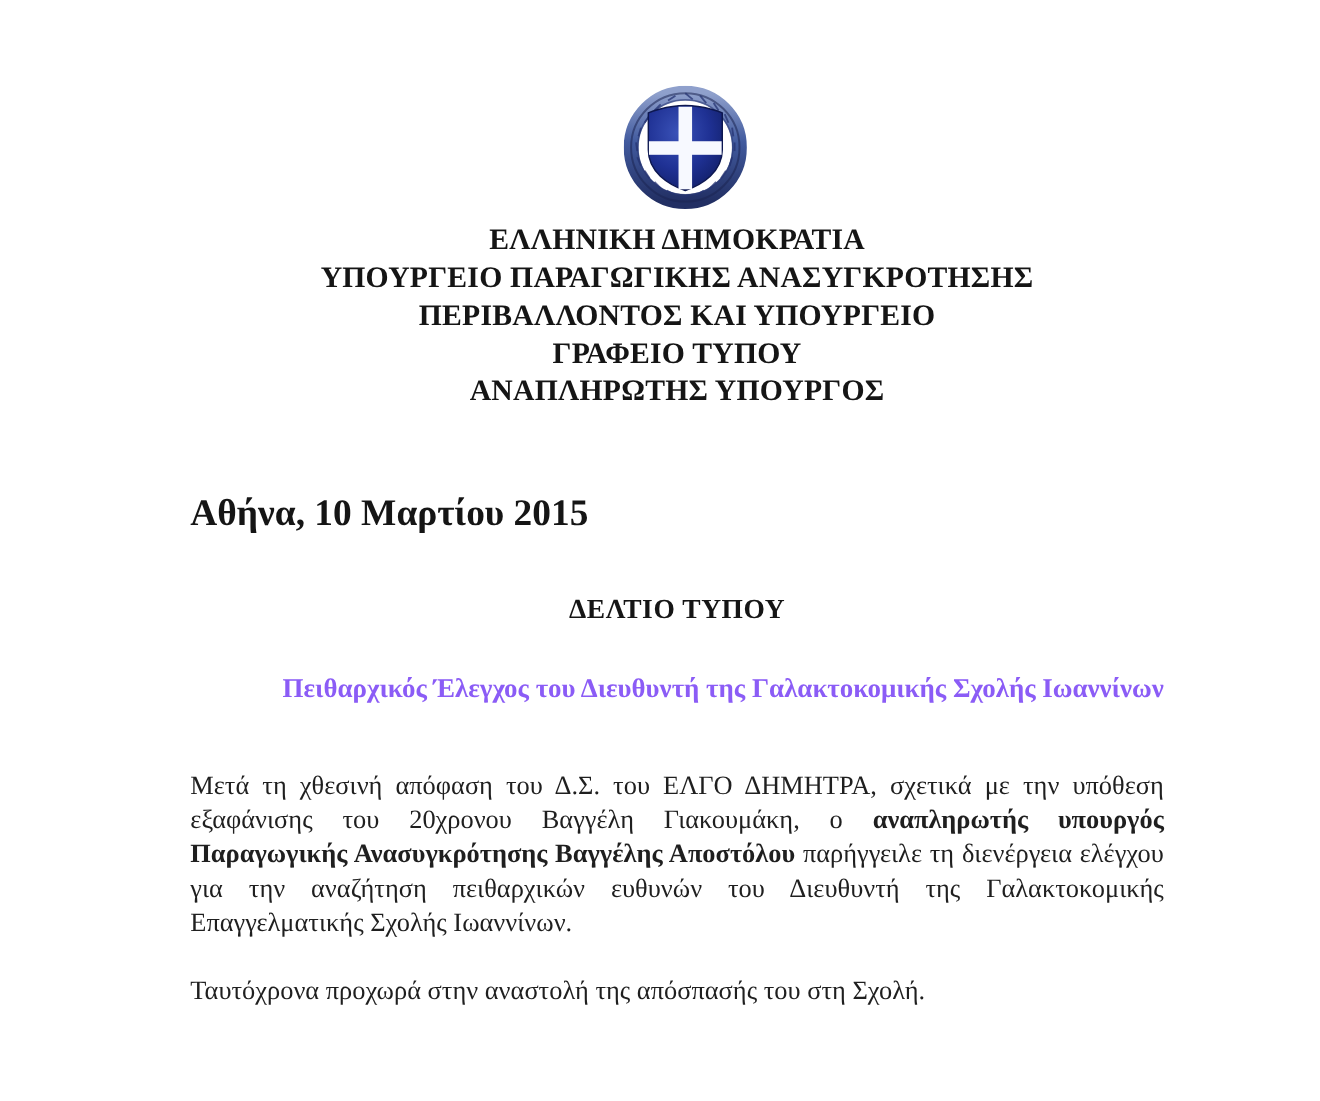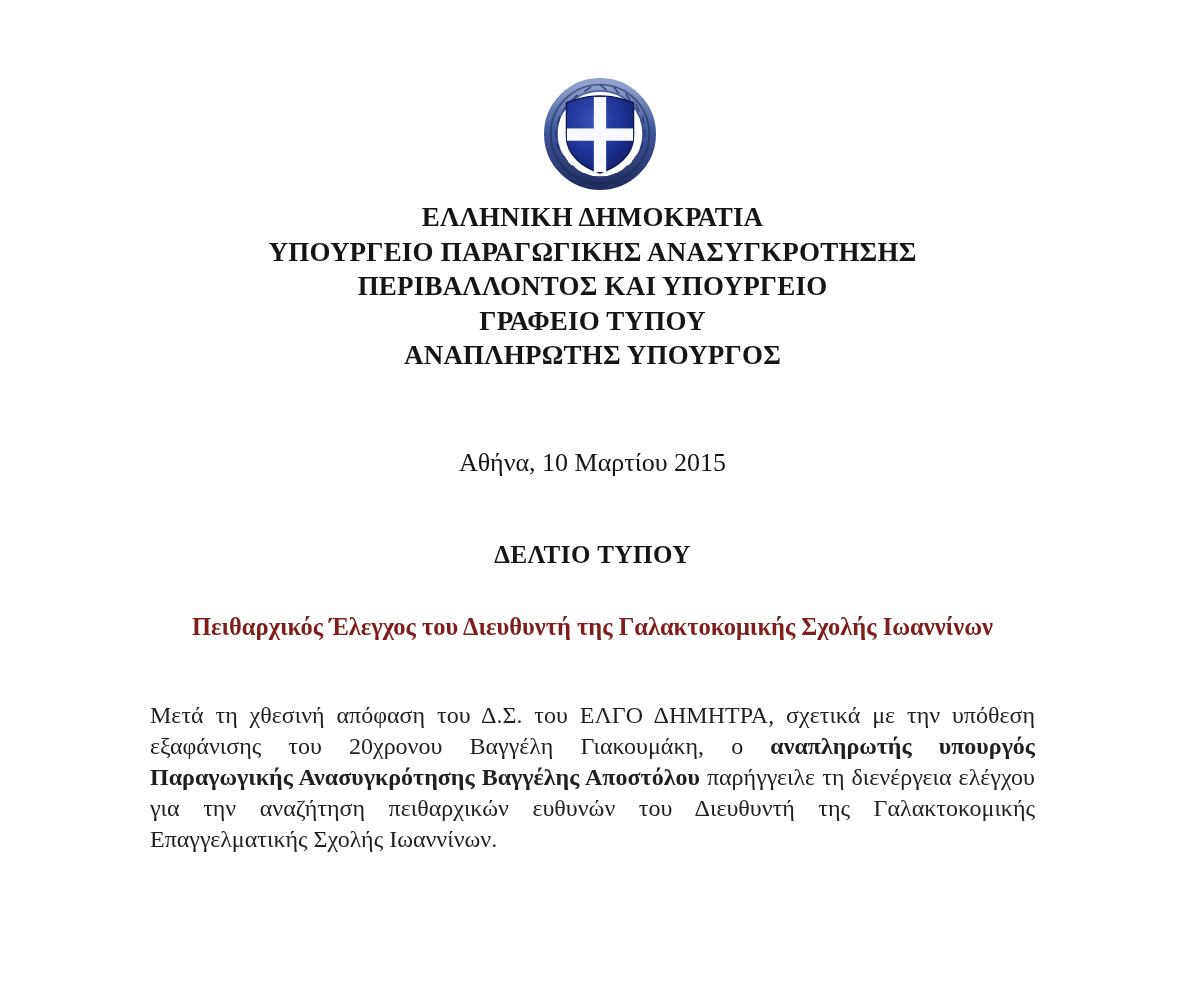--- a/index.html
+++ b/index.html
@@ -13,20 +13,21 @@
     font-family: "Liberation Serif", "DejaVu Serif", serif;
     color: #1a1a1a;
     overflow: hidden;
   }
 
   .page {
     position: relative;
     width: 1164px;
     height: 1001px;
     background: #ffffff;
+    margin-left: 23px;
   }
 
   
   .emblem-wrap {
     position: absolute;
     left: 0;
     top: 78px;
     width: 1200px;
     display: flex;
     justify-content: center;
@@ -54,23 +55,23 @@
     white-space: nowrap;
     color: #151515;
   }
 
   
   .date-line {
     position: absolute;
     left: 150px;
     top: 448px;
     width: 885px;
-    text-align: center;
-    font-size: 26px;
-    font-weight: normal;
+    text-align: left;
+    font-size: 34px;
+    font-weight: bold;
     color: #151515;
   }
 
   
   .doc-title {
     position: absolute;
     left: 150px;
     top: 541px;
     width: 885px;
     text-align: center;
@@ -80,25 +81,25 @@
     letter-spacing: 0.5px;
     color: #151515;
   }
 
   
   .subject {
     position: absolute;
     left: 150px;
     top: 609px;
     width: 885px;
-    text-align: center;
+    text-align: right;
     font-size: 24.5px;
     font-weight: bold;
     line-height: 35px;
-    color: #7f1d1d;
+    color: #8b5cf6;
   }
 
   
   .body-block {
     position: absolute;
     left: 150px;
     top: 700px;
     width: 885px;
   }
   .para {
@@ -183,15 +184,16 @@
   </div>
 
   <div class="date-line">Αθήνα, 10 Μαρτίου 2015</div>
 
   <div class="doc-title">ΔΕΛΤΙΟ ΤΥΠΟΥ</div>
 
   <div class="subject">Πειθαρχικός Έλεγχος του Διευθυντή της Γαλακτοκομικής Σχολής Ιωαννίνων</div>
 
   <div class="body-block">
     <p class="para justified"><span>Μετά τη χθεσινή απόφαση του Δ.Σ. του ΕΛΓΟ ΔΗΜΗΤΡΑ, σχετικά με την υπόθεση εξαφάνισης του 20χρονου Βαγγέλη Γιακουμάκη, ο </span><span class="b">αναπληρωτής υπουργός Παραγωγικής Ανασυγκρότησης Βαγγέλης Αποστόλου</span><span> παρήγγειλε τη διενέργεια ελέγχου για την αναζήτηση πειθαρχικών ευθυνών του Διευθυντή της Γαλακτοκομικής Επαγγελματικής Σχολής Ιωαννίνων.</span></p>
+    <p class="para last-line-natural">Ταυτόχρονα προχωρά στην αναστολή της απόσπασής του στη Σχολή.</p>
   </div>
 
 </div>
 
 </body></html>

